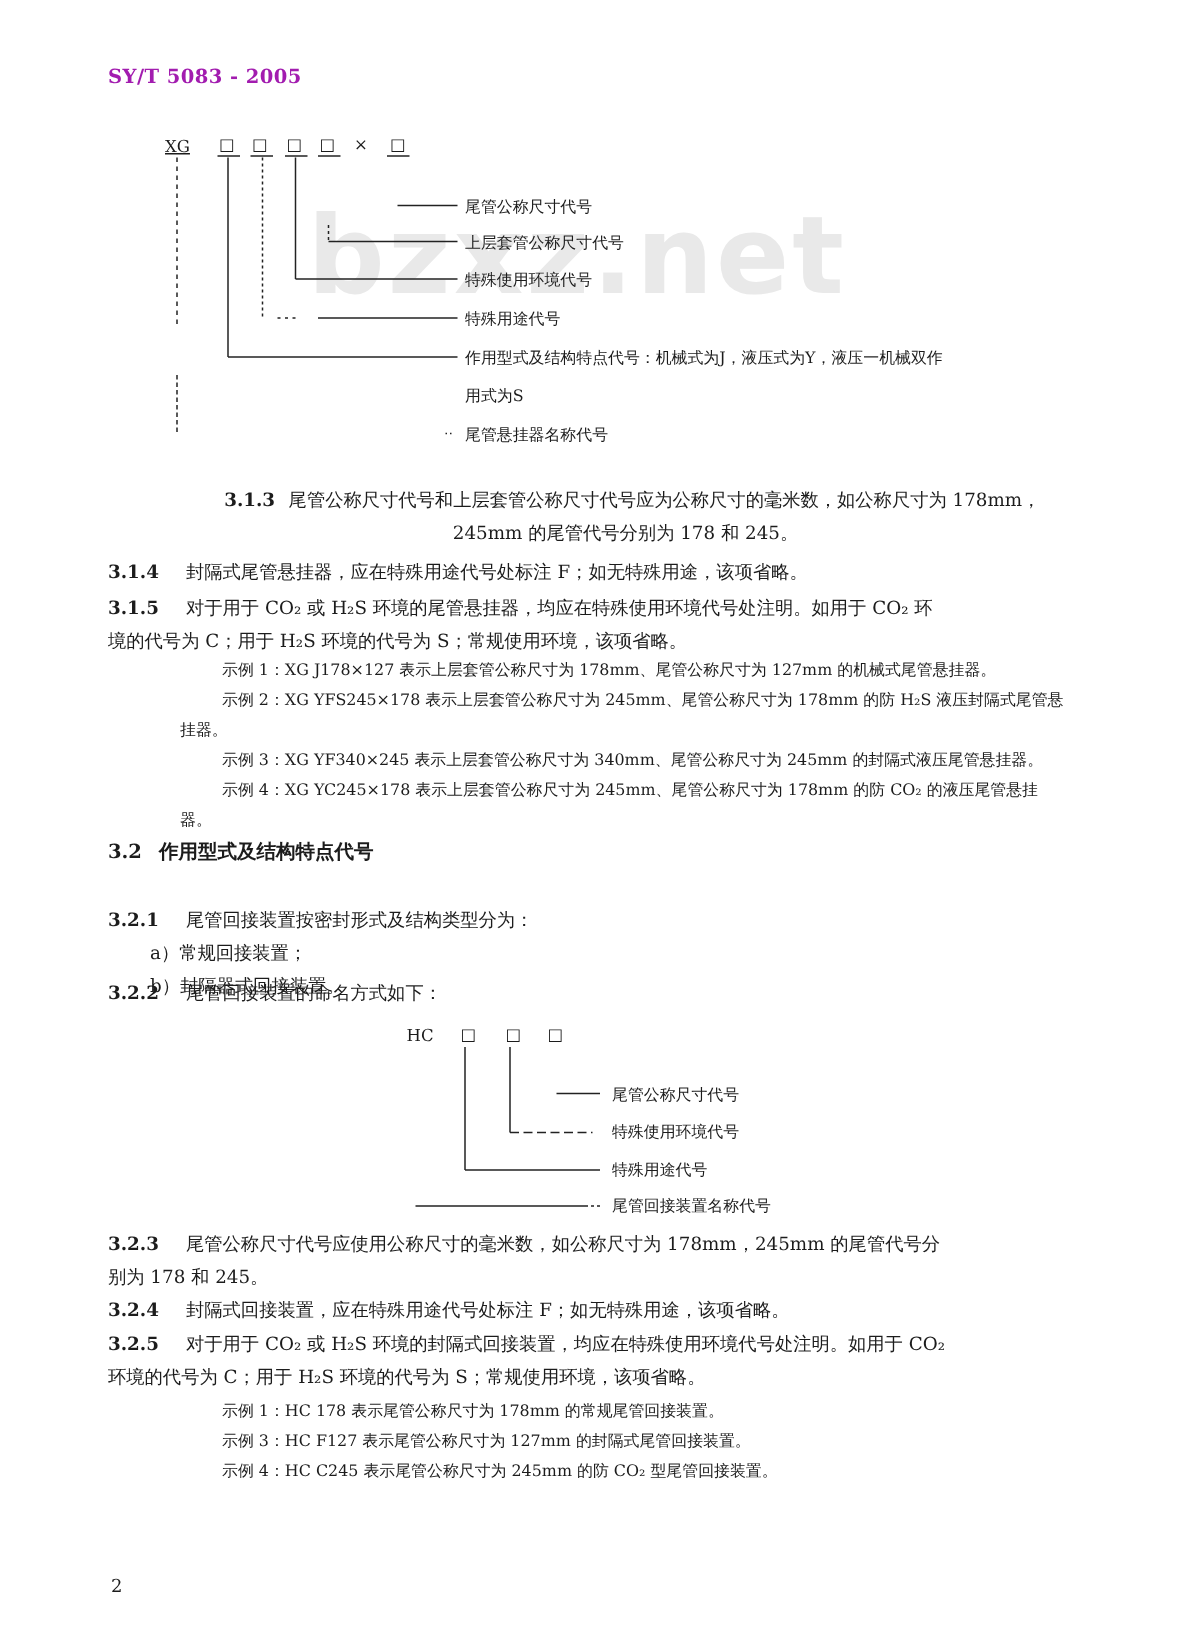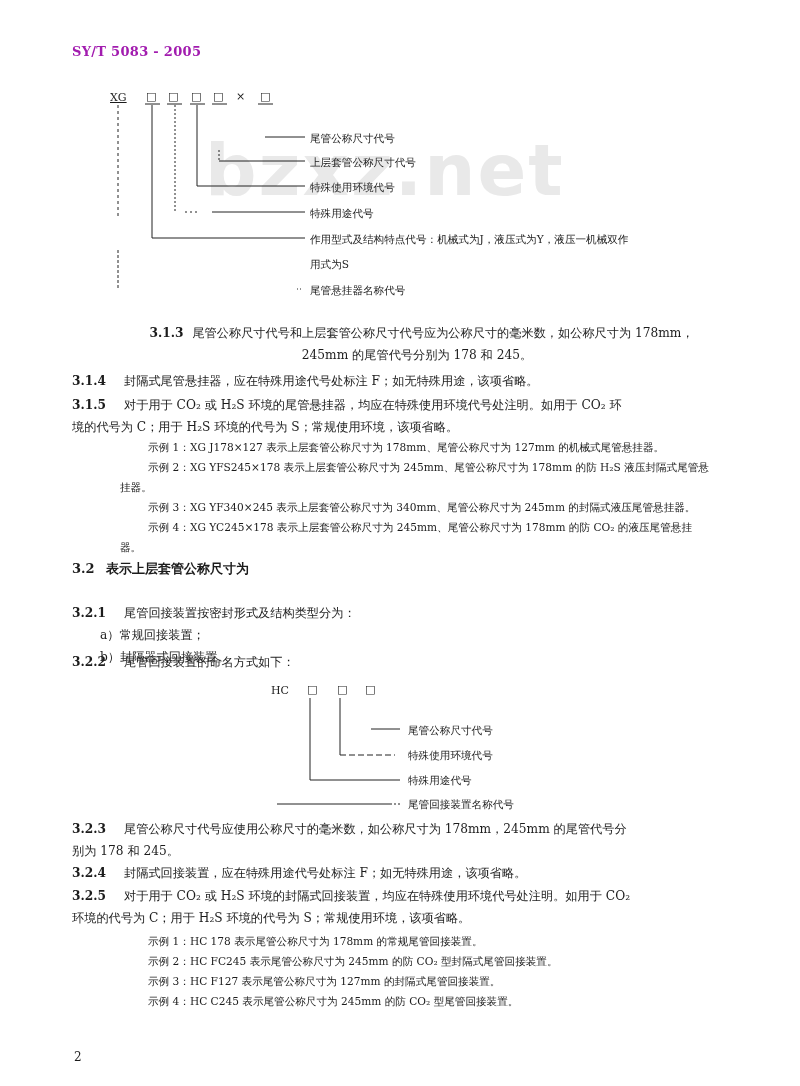--- a/index.html
+++ b/index.html
@@ -96,21 +96,21 @@
 <div class="abs para ex" style="top:437px;">
   <div class="line indent">示例 1：XG J178×127 表示上层套管公称尺寸为 178mm、尾管公称尺寸为 127mm 的机械式尾管悬挂器。</div>
   <div class="line indent">示例 2：XG YFS245×178 表示上层套管公称尺寸为 245mm、尾管公称尺寸为 178mm 的防 H₂S 液压封隔式尾管悬</div>
   <div class="line">挂器。</div>
   <div class="line indent">示例 3：XG YF340×245 表示上层套管公称尺寸为 340mm、尾管公称尺寸为 245mm 的封隔式液压尾管悬挂器。</div>
   <div class="line indent">示例 4：XG YC245×178 表示上层套管公称尺寸为 245mm、尾管公称尺寸为 178mm 的防 CO₂ 的液压尾管悬挂</div>
   <div class="line">器。</div>
 </div>
 
 <div class="abs para" style="top:558px;">
-  <div class="line subhead"><span class="num" style="width:34px;">3.2</span><span>表示上层套管公称尺寸为</span></div>
+  <div class="line subhead"><span class="num" style="width:34px;">3.2</span><span>作用型式及结构特点代号</span></div>
 </div>
 <div class="abs para" style="top:582px;margin-top:20px;">
   <div class="line"><span class="num">3.2.1</span><span>尾管回接装置按密封形式及结构类型分为：</span></div>
   <div class="line indent">a）常规回接装置；</div>
   <div class="line indent">b）封隔器式回接装置。</div>
 </div>
 <div class="abs para" style="top:651px;">
   <div class="line"><span class="num">3.2.2</span><span>尾管回接装置的命名方式如下：</span></div>
 </div>
 
@@ -145,18 +145,17 @@
 <div class="abs para" style="top:862px;">
   <div class="line"><span class="num">3.2.4</span><span>封隔式回接装置，应在特殊用途代号处标注 F；如无特殊用途，该项省略。</span></div>
 </div>
 <div class="abs para" style="top:885px;">
   <div class="line"><span class="num">3.2.5</span><span>对于用于 CO₂ 或 H₂S 环境的封隔式回接装置，均应在特殊使用环境代号处注明。如用于 CO₂</span></div>
   <div class="line"><span>环境的代号为 C；用于 H₂S 环境的代号为 S；常规使用环境，该项省略。</span></div>
 </div>
 
 <div class="abs para ex" style="top:931px;">
   <div class="line indent">示例 1：HC 178 表示尾管公称尺寸为 178mm 的常规尾管回接装置。</div>
-  <div class="line indent">示例 2：HC FC245 表示尾管公称尺寸为 245mm 的防 CO₂ 型封隔式尾管回接装置。</div>
   <div class="line indent">示例 3：HC F127 表示尾管公称尺寸为 127mm 的封隔式尾管回接装置。</div>
   <div class="line indent">示例 4：HC C245 表示尾管公称尺寸为 245mm 的防 CO₂ 型尾管回接装置。</div>
 </div>
 
 <div class="abs pagenum">2</div>
 
 </body></html>

